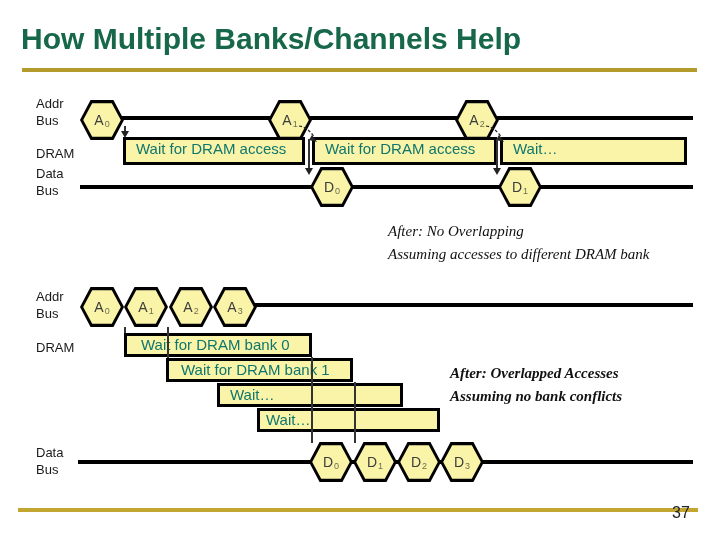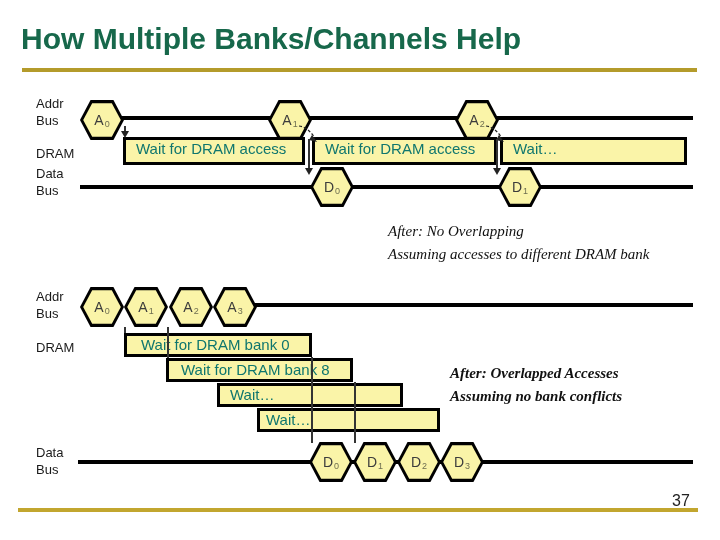--- a/index.html
+++ b/index.html
@@ -156,21 +156,21 @@
         <span class="sub">3</span>
       </div>
   </div>
 
   <div class="buslabel" style="left:36px;top:339px;">DRAM</div>
 
   <div class="wbox" style="left:124px;top:333px;width:188px;height:24px;padding-left:14px;">
       <span>Wait for DRAM bank 0</span>
     </div>
   <div class="wbox" style="left:166px;top:358px;width:187px;height:24px;padding-left:12px;">
-      <span>Wait for DRAM bank 8</span>
+      <span>Wait for DRAM bank 1</span>
     </div>
   <div class="wbox" style="left:217px;top:383px;width:186px;height:24px;padding-left:10px;">
       <span>Wait…</span>
     </div>
   <div class="wbox" style="left:257px;top:408px;width:183px;height:24px;padding-left:6px;">
       <span>Wait…</span>
     </div>
 
   <div class="tline" style="left:124px;top:327px;height:6px;"></div>
   <div class="tline" style="left:167px;top:327px;height:31px;"></div>
@@ -212,15 +212,15 @@
         <span class="sub">3</span>
       </div>
   </div>
 
   <div class="caption" style="left:450px;top:362px;font-weight:bold;">
     <div>After: Overlapped Accesses</div>
     <div>Assuming no bank conflicts</div>
   </div>
 
   <div class="rule bottom" style="left:18px;top:508px;width:680px;"></div>
-  <div class="pagenum" style="left:672px;top:492px;">37</div>
+  <div class="pagenum" style="left:672px;top:504px;">37</div>
 
 </div>
 
 </body></html>

